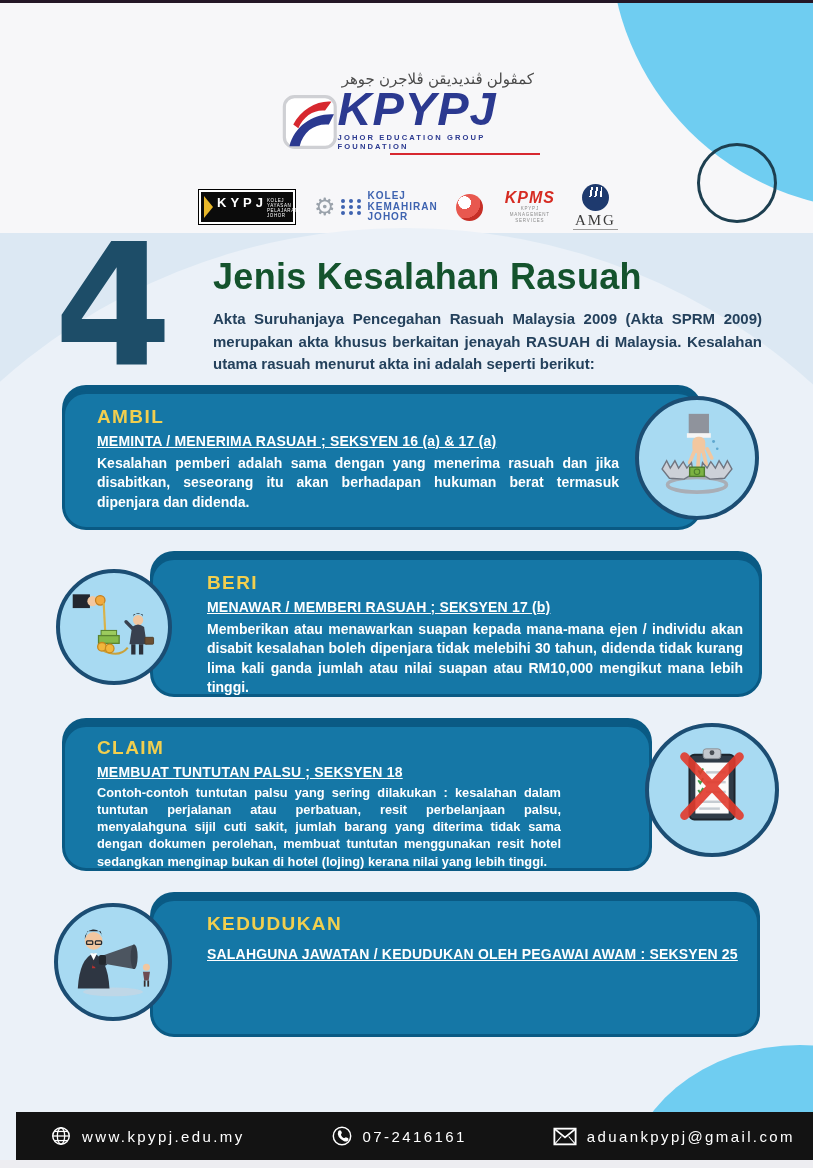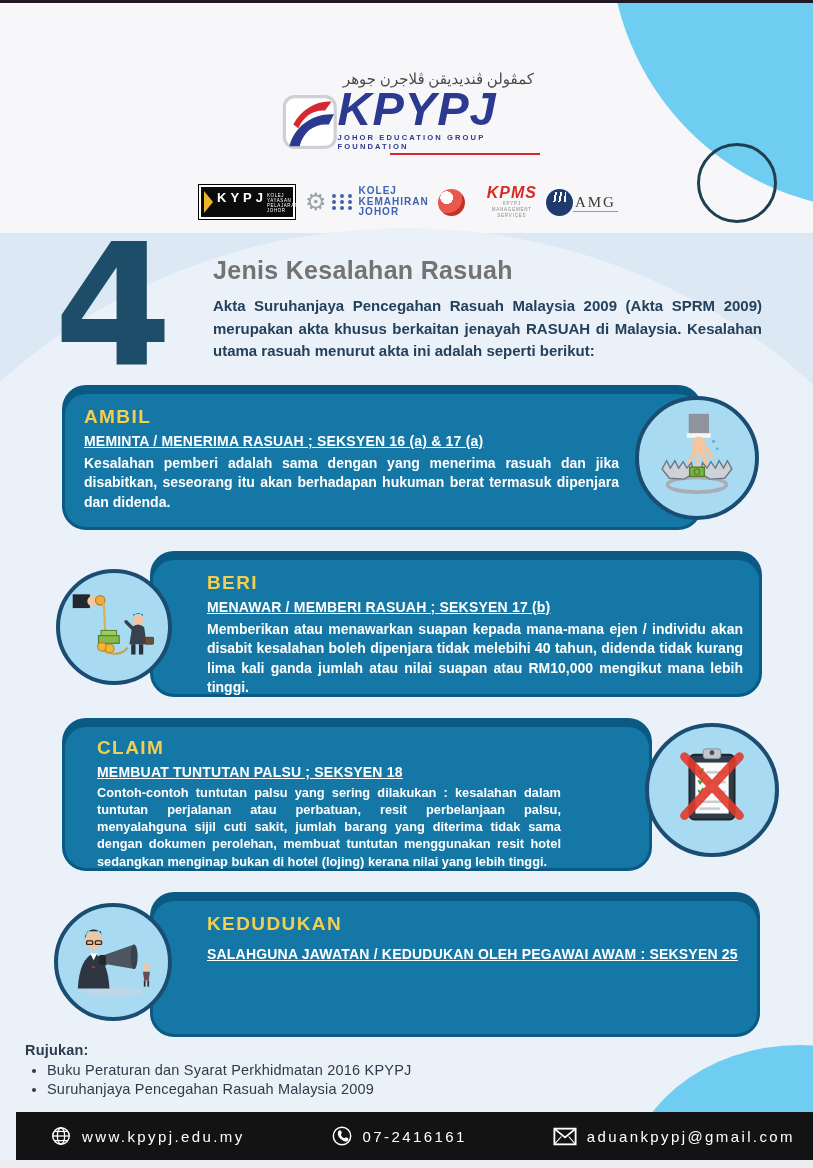--- a/index.html
+++ b/index.html
@@ -9,21 +9,21 @@
   .top-strip{position:absolute;left:0;top:0;width:100%;height:3px;background:#241726;z-index:5;}
   .bg-lower{position:absolute;left:0;top:233px;width:813px;height:935px;background:#dce8f3;}
   .bg-hill{position:absolute;left:-190px;top:228px;width:1190px;height:1150px;border-radius:50%;background:#ebf1f8;}
   .circle-big-tr{position:absolute;left:610px;top:-330px;width:540px;height:540px;border-radius:50%;background:#6fcdf1;}
   .ring-tr{position:absolute;left:697px;top:143px;width:80px;height:80px;border-radius:50%;
            border:3px solid #1d3f50;box-sizing:border-box;}
   .circle-br{position:absolute;left:625px;top:1045px;width:350px;height:290px;border-radius:50%;background:#6fcdf1;}
 
   
   .logo-block{position:absolute;left:278px;top:70px;width:262px;z-index:2;}
-  .jawi{font-family:Liberation Serif, serif;direction:rtl;text-align:right;font-size:15px;
+  .jawi{font-family:Liberation Sans, sans-serif;direction:rtl;text-align:right;font-size:15px;
         color:#4a4a4a;padding-right:6px;letter-spacing:1px;}
   .logo-row{display:flex;align-items:center;margin-top:0px;}
   .brand-col{display:flex;flex-direction:column;margin-left:-4px;}
   .brand{font-size:47px;font-weight:bold;font-style:italic;color:#2b3990;letter-spacing:1px;line-height:.9;}
   .tagline{font-size:7.6px;font-weight:bold;color:#2b3990;letter-spacing:2.1px;margin-top:3px;}
   .tag-underline{height:2px;background:#d7282f;width:150px;margin-left:auto;margin-top:2px;}
 
   .partners{position:absolute;left:198px;top:184px;width:420px;display:flex;align-items:center;
             justify-content:space-between;z-index:2;}
   .p-kypj{width:98px;height:36px;background:#0b0b0b;box-shadow:inset 0 0 0 1px #000, inset 0 0 0 3px #fff;
@@ -37,41 +37,41 @@
   .gear{font-size:24px;color:#9aa2ab;line-height:1;}
   .dots{display:grid;grid-template-columns:repeat(3,6px);grid-gap:2px;}
   .dot{width:4px;height:4px;border-radius:50%;background:#3e63b0;}
   .kkj-text{font-size:10px;font-weight:bold;color:#3e63b0;letter-spacing:1px;line-height:1.08;}
   .p-kpms{display:flex;align-items:center;gap:22px;}
   .kpms-ball{width:27px;height:27px;border-radius:50%;
              background:radial-gradient(circle at 32% 32%, #ffffff 0 24%, #e8584f 25% 60%, #c62f27 61% 100%);}
   .kpms-col{display:flex;flex-direction:column;align-items:center;}
   .kpms-word{font-size:16px;font-weight:bold;font-style:italic;color:#d62b22;letter-spacing:1px;line-height:1;}
   .kpms-sub{font-size:4.5px;color:#8a8a8a;letter-spacing:.8px;line-height:1.3;}
-  .p-amg{display:flex;align-items:center;}
+  .p-amg{display:flex;flex-direction:column;align-items:center;}
   .amg-circle{width:27px;height:27px;border-radius:50%;background:#1e3a6e;position:relative;overflow:hidden;}
   .amg-circle::after{content:"";position:absolute;left:6px;top:3px;width:14px;height:10px;
      background:repeating-linear-gradient(100deg,transparent 0 3px,#fff 3px 5px);}
   .amg-word{font-family:"Liberation Serif",serif;font-size:15px;color:#3a3a3a;letter-spacing:2px;
             border-bottom:1px solid #9a9a9a;padding:1px 2px 0;}
 
   
   .num4{position:absolute;left:54px;top:243px;font-size:170px;line-height:.75;font-weight:bold;
         color:#1d4d68;font-family:"DejaVu Sans",sans-serif;z-index:2;}
   .intro{position:absolute;left:213px;top:256px;width:549px;z-index:2;}
-  .intro-title{margin:0;font-size:25px;font-weight:bold;color:#737373;letter-spacing:.3px;}
+  .intro-title{margin:0;font-size:36px;font-weight:bold;color:#14532d;letter-spacing:.3px;}
   .intro-body{margin:10px 0 0;font-size:15px;font-weight:bold;color:#24415c;line-height:1.5;text-align:justify;}
 
   
   .card{position:absolute;box-sizing:border-box;background:#1577a6;border:3px solid #0a5a84;
         box-shadow:0 -6px 0 #0a5a84;border-radius:24px;color:#fff;z-index:3;}
   .card-heading{margin:0 0 5px;font-size:19px;font-weight:bold;letter-spacing:1.4px;color:#f2cf4e;}
   .card-subtitle{font-size:14px;font-weight:bold;text-decoration:underline;letter-spacing:.2px;margin-bottom:5px;}
   .card-body{margin:0;font-size:14px;font-weight:bold;line-height:1.38;text-align:justify;}
-  .card--ambil{left:62px;top:391px;width:640px;height:139px;padding:12px 80px 0 19px;}
+  .card--ambil{left:62px;top:391px;width:640px;height:139px;padding:12px 80px 0 32px;}
   .card--beri{left:150px;top:557px;width:612px;height:140px;padding:12px 16px 0 54px;}
   .card--claim{left:62px;top:724px;width:590px;height:147px;padding:10px 88px 0 32px;}
   .card--claim .card-body{font-size:12.8px;line-height:1.34;}
   .card--claim .card-subtitle{margin-bottom:4px;}
   .card--kedudukan{left:150px;top:898px;width:610px;height:139px;padding:12px 18px 0 54px;}
   .card--kedudukan .card-heading{margin-bottom:11px;}
   .card--kedudukan .card-body{font-size:13.5px;}
 
   .icon-circle{position:absolute;background:#a8daf2;border:4px solid #1b4d73;border-radius:50%;
                display:flex;align-items:center;justify-content:center;box-sizing:border-box;z-index:4;}
@@ -190,21 +190,21 @@
       <polygon points="12,62 17,53 21,61 26,53 30,61 35,54 39,61 44,55 46,67 36,73 20,72" fill="#cdd1d8" stroke="#707580" stroke-width="1.5"></polygon>
       <polygon points="88,62 83,53 79,61 74,53 70,61 65,54 61,61 56,55 54,67 64,73 80,72" fill="#cdd1d8" stroke="#707580" stroke-width="1.5"></polygon>
       <rect x="42" y="60" width="16" height="10" fill="#7cb342" stroke="#4e7d2e" stroke-width="1.5"></rect>
       <circle cx="50" cy="65" r="3" fill="none" stroke="#4e7d2e" stroke-width="1.2"></circle>
     </svg>
   </div>
 
   <section class="card card--beri">
     <h2 class="card-heading">BERI</h2>
     <div class="card-subtitle">MENAWAR / MEMBERI RASUAH ; SEKSYEN 17 (b)</div>
-    <p class="card-body">Memberikan atau menawarkan suapan kepada mana-mana ejen / individu akan disabit kesalahan boleh dipenjara tidak melebihi 40 tahun, didenda tidak kurang lima kali ganda jumlah atau nilai suapan atau RM10,000 mengikut mana lebih tinggi.</p>
+    <p class="card-body">Memberikan atau menawarkan suapan kepada mana-mana ejen / individu akan disabit kesalahan boleh dipenjara tidak melebihi 30 tahun, didenda tidak kurang lima kali ganda jumlah atau nilai suapan atau RM10,000 mengikut mana lebih tinggi.</p>
   </section>
   <div class="icon-circle ic-beri">
     <svg viewBox="0 0 100 100" width="86" height="86">
       <rect x="2" y="12" width="20" height="16" fill="#23272f"></rect>
       <circle cx="25" cy="20" r="6" fill="#f2c7a0"></circle>
       <circle cx="34" cy="19" r="5.5" fill="#f2a93e" stroke="#c57f1e" stroke-width="1.5"></circle>
       <path d="M38 22 L40 60" stroke="#d8b24a" stroke-width="2.5" fill="none"></path>
       <path d="M40 60 q-14 14 4 20 q14 4 22 -6" stroke="#c9a23c" stroke-width="2.5" fill="none"></path>
       <rect x="35" y="54" width="18" height="7" fill="#9ccb5e" stroke="#5a8430" stroke-width="1.2"></rect>
       <rect x="32" y="60" width="24" height="9" fill="#86bb4a" stroke="#5a8430" stroke-width="1.5"></rect>
@@ -268,27 +268,20 @@
       <polygon points="40,42 74,30 74,58 40,52" fill="#4c5560"></polygon>
       <ellipse cx="74" cy="44" rx="4" ry="14" fill="#39414c"></ellipse>
       <rect x="34" y="42" width="8" height="11" rx="2" fill="#23282e"></rect>
       <circle cx="88" cy="56" r="4" fill="#f2c7a0"></circle>
       <path d="M84 61 h8 l-1.5 10 h-5 z" fill="#6e4a52"></path>
       <line x1="86" y1="71" x2="86" y2="78" stroke="#3a2e2e" stroke-width="2"></line>
       <line x1="90" y1="71" x2="90" y2="78" stroke="#3a2e2e" stroke-width="2"></line>
     </svg>
   </div>
 
-  <div class="refs">
-    <div class="refs-heading">Rujukan:</div>
-    <ul>
-      <li>Buku Peraturan dan Syarat Perkhidmatan 2016 KPYPJ</li>
-      <li>Suruhanjaya Pencegahan Rasuah Malaysia 2009</li>
-    </ul>
-  </div>
 
   <div class="footer">
     <div class="footer-item">
       <svg viewBox="0 0 24 24" width="22" height="22">
         <circle cx="12" cy="12" r="9" stroke="#fff" fill="none" stroke-width="1.6"></circle>
         <ellipse cx="12" cy="12" rx="4" ry="9" stroke="#fff" fill="none" stroke-width="1.4"></ellipse>
         <line x1="3" y1="12" x2="21" y2="12" stroke="#fff" stroke-width="1.4"></line>
         <line x1="4.5" y1="7" x2="19.5" y2="7" stroke="#fff" stroke-width="1.4"></line>
         <line x1="4.5" y1="17" x2="19.5" y2="17" stroke="#fff" stroke-width="1.4"></line>
       </svg>

